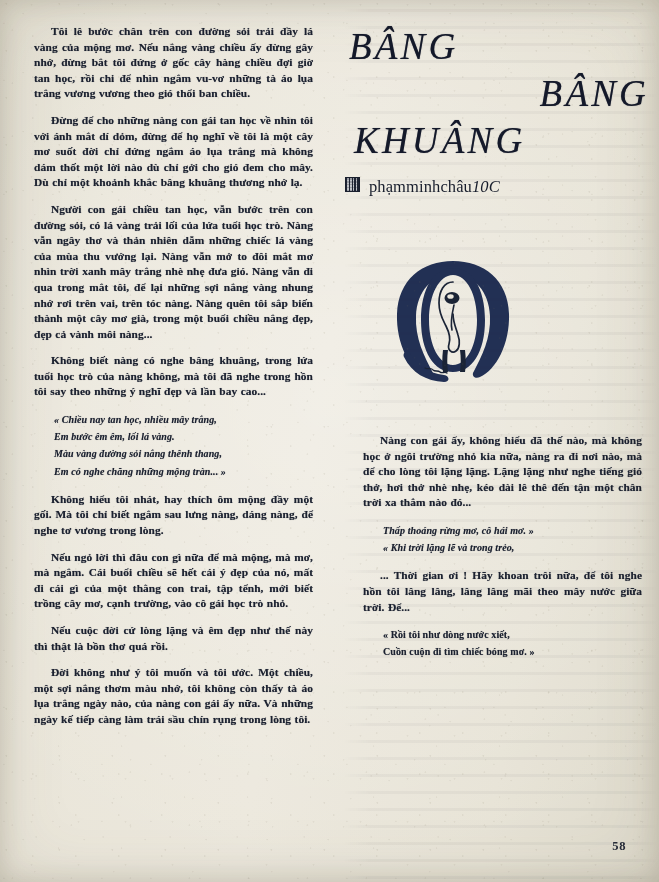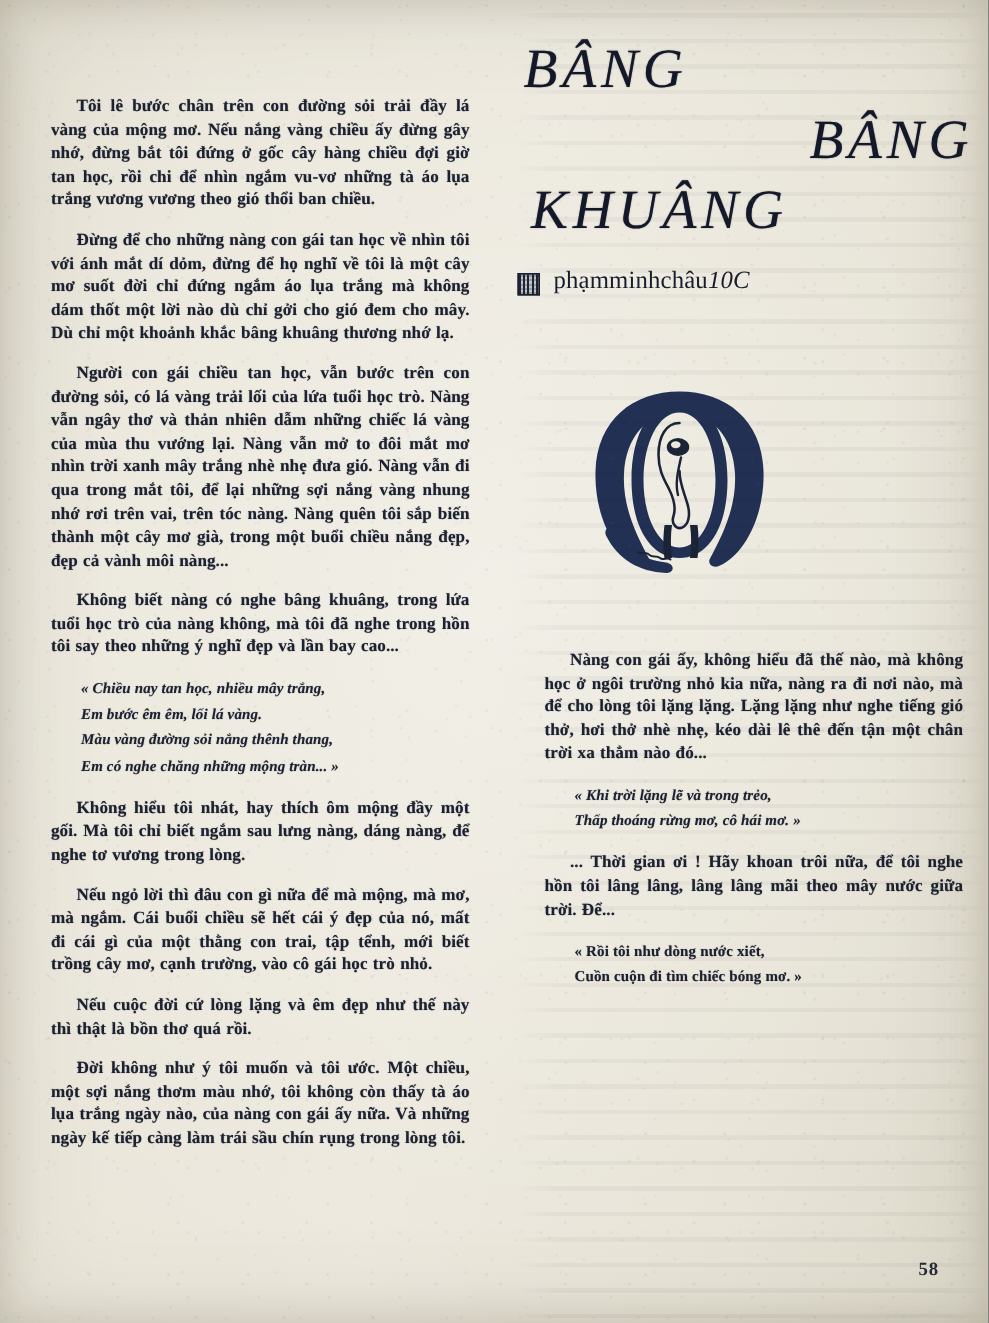--- a/index.html
+++ b/index.html
@@ -59,21 +59,21 @@
     box-shadow:
       inset 0 0 26px rgba(90,80,60,.22),
       inset 0 0 70px rgba(90,80,60,.12);
   }
 
   
   .col {
     position: absolute;
     width: 279px;
   }
-  .col-left  { left: 34px;  top: 24px; margin-top: 40px; }
+  .col-left  { left: 34px;  top: 24px; }
   .col-right { left: 363px; top: 433px; }
 
   .para {
     margin: 0 0 11px 0;
     font-weight: 700;
     font-size: 11.4px;
     line-height: 15.6px;
     text-align: justify;
     text-indent: 17px;
     letter-spacing: .05px;
@@ -116,21 +116,21 @@
     white-space: nowrap;
   }
   .headline .hl-2 { padding-left: 5px; text-align: right; }
   .headline .hl-3 { padding-left: 5px; }
 
   .byline {
     position: absolute;
     left: 345px;
     top: 177px;
     display: flex;
-    align-items: flex-end;
+    align-items: flex-start;
     gap: 9px;
   }
   .seal-icon {
     width: 15px;
     height: 15px;
     flex: 0 0 auto;
     background:
       repeating-linear-gradient(90deg, #1e2433 0 1.4px, rgba(255,255,255,.55) 1.4px 2.8px),
       repeating-linear-gradient(0deg,  #1e2433 0 1.4px, rgba(255,255,255,.35) 1.4px 2.8px),
       #2a3142;
@@ -230,22 +230,22 @@
         <path d="M68 92 C69 99 69 107 68 114 L73 114 C74 108 74 100 73 92 Z" fill="#1b2436"></path>
 
         <path d="M33 110 c3 2 6 -1 8 2 c2 2 5 0 7 2 c2 2 5 -1 7 1" fill="none" stroke="#1b2436" stroke-width="1.3" stroke-linecap="round"></path>
       </g>
     </svg>
   </div>
 
   <div class="col col-right">
     <p class="para">Nàng con gái ấy, không hiểu đã thế nào, mà không học ở ngôi trường nhỏ kia nữa, nàng ra đi nơi nào, mà để cho lòng tôi lặng lặng. Lặng lặng như nghe tiếng gió thở, hơi thở nhè nhẹ, kéo dài lê thê đến tận một chân trời xa thẳm nào đó...</p>
     <div class="verse">
+      <span class="vline">Thấp thoáng rừng mơ, cô hái mơ. »</span>
       <span class="vline">« Khi trời lặng lẽ và trong trẻo,</span>
-      <span class="vline">Thấp thoáng rừng mơ, cô hái mơ. »</span>
     </div>
     <p class="para">... Thời gian ơi ! Hãy khoan trôi nữa, để tôi nghe hồn tôi lâng lâng, lâng lâng mãi theo mây nước giữa trời. Để...</p>
     <div class="verse plainquote">
       <span class="vline">« Rồi tôi như dòng nước xiết,</span>
       <span class="vline">Cuồn cuộn đi tìm chiếc bóng mơ. »</span>
     </div>
   </div>
 
   <div class="folio">58</div>
 

